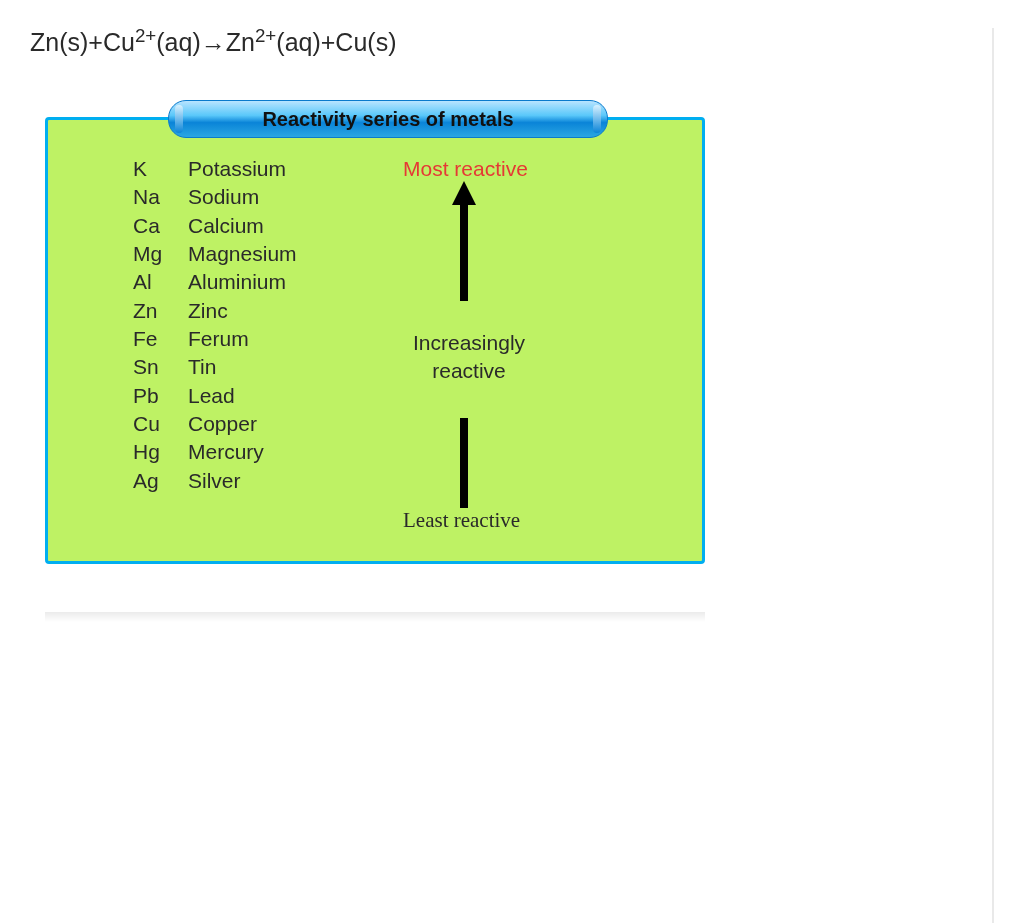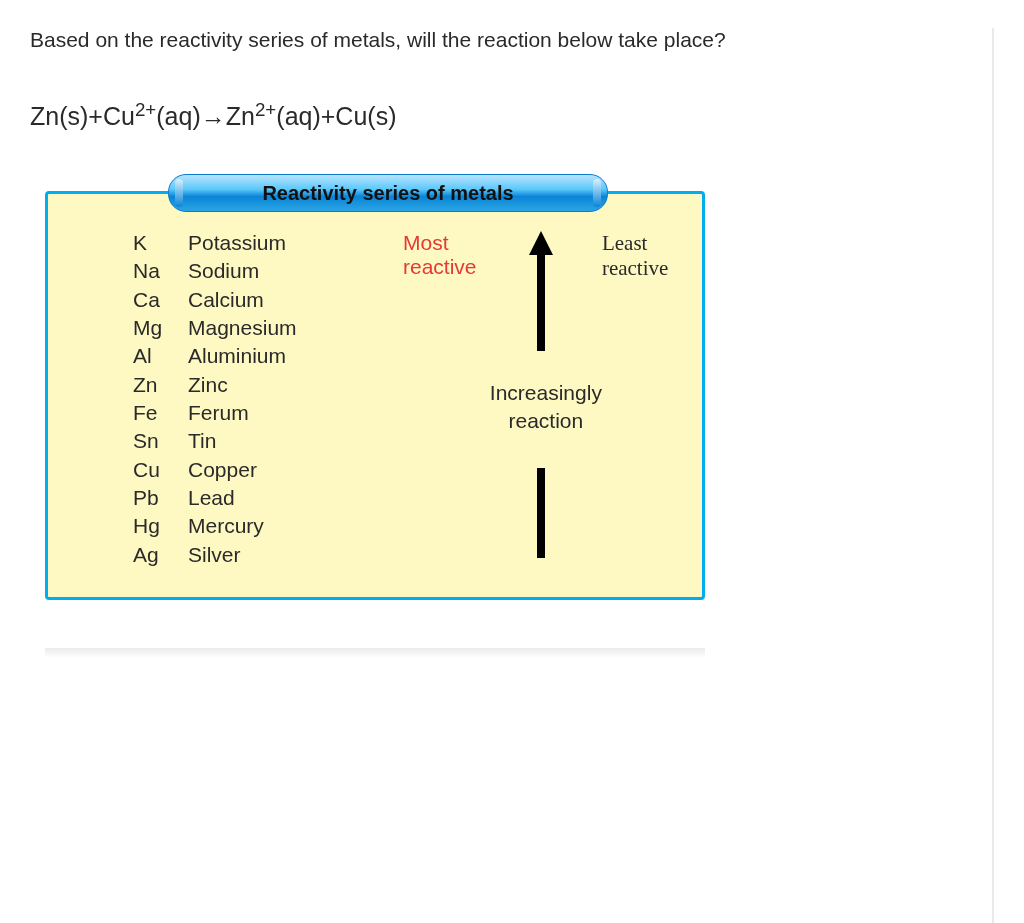--- a/index.html
+++ b/index.html
@@ -22,21 +22,21 @@
     }
     sup { font-size: 0.75em; vertical-align: super; line-height: 0; }
 
     .reactivity-wrapper { margin-left: 15px; margin-bottom: 50px; }
     .reactivity-panel {
       border: 3px solid #00aef0;
       border-radius: 4px;
       width: 660px;
       position: relative;
       padding: 35px 28px 28px 85px;
-      background: #fef9c3;
+      background: #bef264;
       font-family: Arial, sans-serif;
     }
     .panel-title {
       position: absolute;
       top: -20px;
       left: 120px;
       width: 440px;
       height: 38px;
       border-radius: 18px;
       background: linear-gradient(to bottom, #b8e4ff 0%, #5ac8fa 40%, #0a84d8 60%, #2aa6e2 100%);
@@ -56,21 +56,21 @@
       background: linear-gradient(to bottom, #d8f2ff, #0a84d8);
       border-radius: 4px;
     }
     .panel-title::before { left: 6px; }
     .panel-title::after  { right: 6px; }
 
     .panel-body { display: flex; }
     .metals-col { width: 270px; }
     .metal-row { display: flex; font-size: 21px; line-height: 1.35; }
     .metal-sym { width: 55px; }
-    .arrow-col { flex: 1; display: flex; flex-direction: row; align-items: flex-start; justify-content: space-between; padding-top:2px; }
+    .arrow-col { flex: 1; display: flex; flex-direction: column; align-items: flex-start; justify-content: space-between; padding-top:2px; }
     .most-reactive { color: #e53935; font-size: 21px; }
     .least-reactive { font-size: 21px; font-family: Liberation Serif, serif; }
     .increasing { text-align: center; font-size: 21px; line-height: 1.35; margin-left:10px; }
     .arrow-svg-top { height: 120px; width: 24px; }
     .arrow-svg-bot { height: 90px; width: 18px; margin-top:4px;}
     .center-block { display:flex; flex-direction:column; align-items:center; margin-left:0;gap:28px; }
 
     .options { margin-top: 40px; margin-left: 16px; }
     .option-row { display: flex; align-items: center; margin-bottom: 28px; font-size: 19px; }
     .option-row input[type=radio] {
@@ -83,21 +83,20 @@
       margin-top: -2px;
       width: 660px;
       margin-left:15px;
     }
   </style>
 </head>
 <body>
 
 <div class="page-wrap">
 
-  <div class="question-text">Based on the reactivity series of metals, will the reaction below take place?</div>
 
   <div class="equation">Zn(s)+Cu<sup>2+</sup>(aq)→Zn<sup>2+</sup>(aq)+Cu(s)</div>
 
   <div class="reactivity-wrapper">
     <div class="reactivity-panel">
       <div class="panel-title">Reactivity series of metals</div>
       <div class="panel-body">
         <div class="metals-col" id="metals-col">
             <div class="metal-row">
               <span class="metal-sym">K</span>
@@ -125,45 +124,45 @@
             </div>
             <div class="metal-row">
               <span class="metal-sym">Fe</span>
               <span>Ferum</span>
             </div>
             <div class="metal-row">
               <span class="metal-sym">Sn</span>
               <span>Tin</span>
             </div>
             <div class="metal-row">
+              <span class="metal-sym">Pb</span>
+              <span>Lead</span>
+            </div>
+            <div class="metal-row">
               <span class="metal-sym">Cu</span>
               <span>Copper</span>
-            </div>
-            <div class="metal-row">
-              <span class="metal-sym">Pb</span>
-              <span>Lead</span>
             </div>
             <div class="metal-row">
               <span class="metal-sym">Hg</span>
               <span>Mercury</span>
             </div>
             <div class="metal-row">
               <span class="metal-sym">Ag</span>
               <span>Silver</span>
             </div>
           </div>
         <div class="arrow-col">
           <div class="most-reactive">Most reactive</div>
           <div class="center-block">
             <svg class="arrow-svg-top" viewBox="0 0 24 120">
               <polygon points="12,0 24,24 16,24 16,120 8,120 8,24 0,24" fill="#000"></polygon>
             </svg>
             <div class="increasing">
               <span>Increasingly</span><br>
-              <span>reaction</span>
+              <span>reactive</span>
             </div>
             <svg class="arrow-svg-bot" viewBox="0 0 18 90">
               <rect x="5" y="0" width="8" height="90" fill="#000"></rect>
             </svg>
           </div>
           <div class="least-reactive">Least reactive</div>
         </div>
       </div>
     </div>
   </div>

